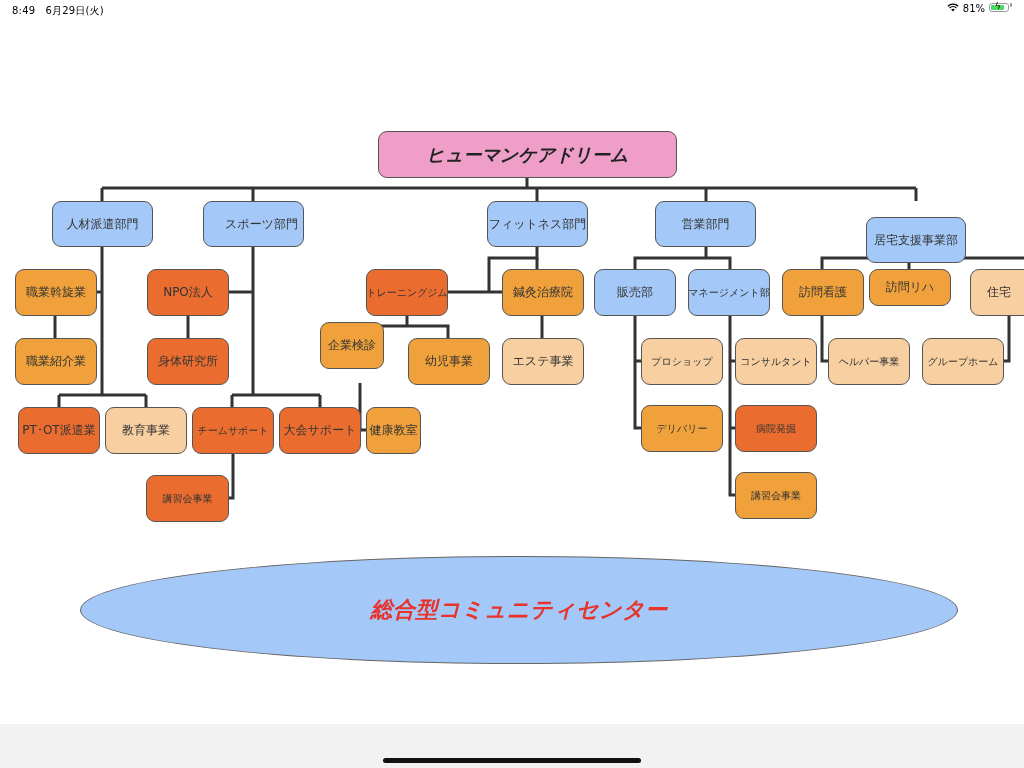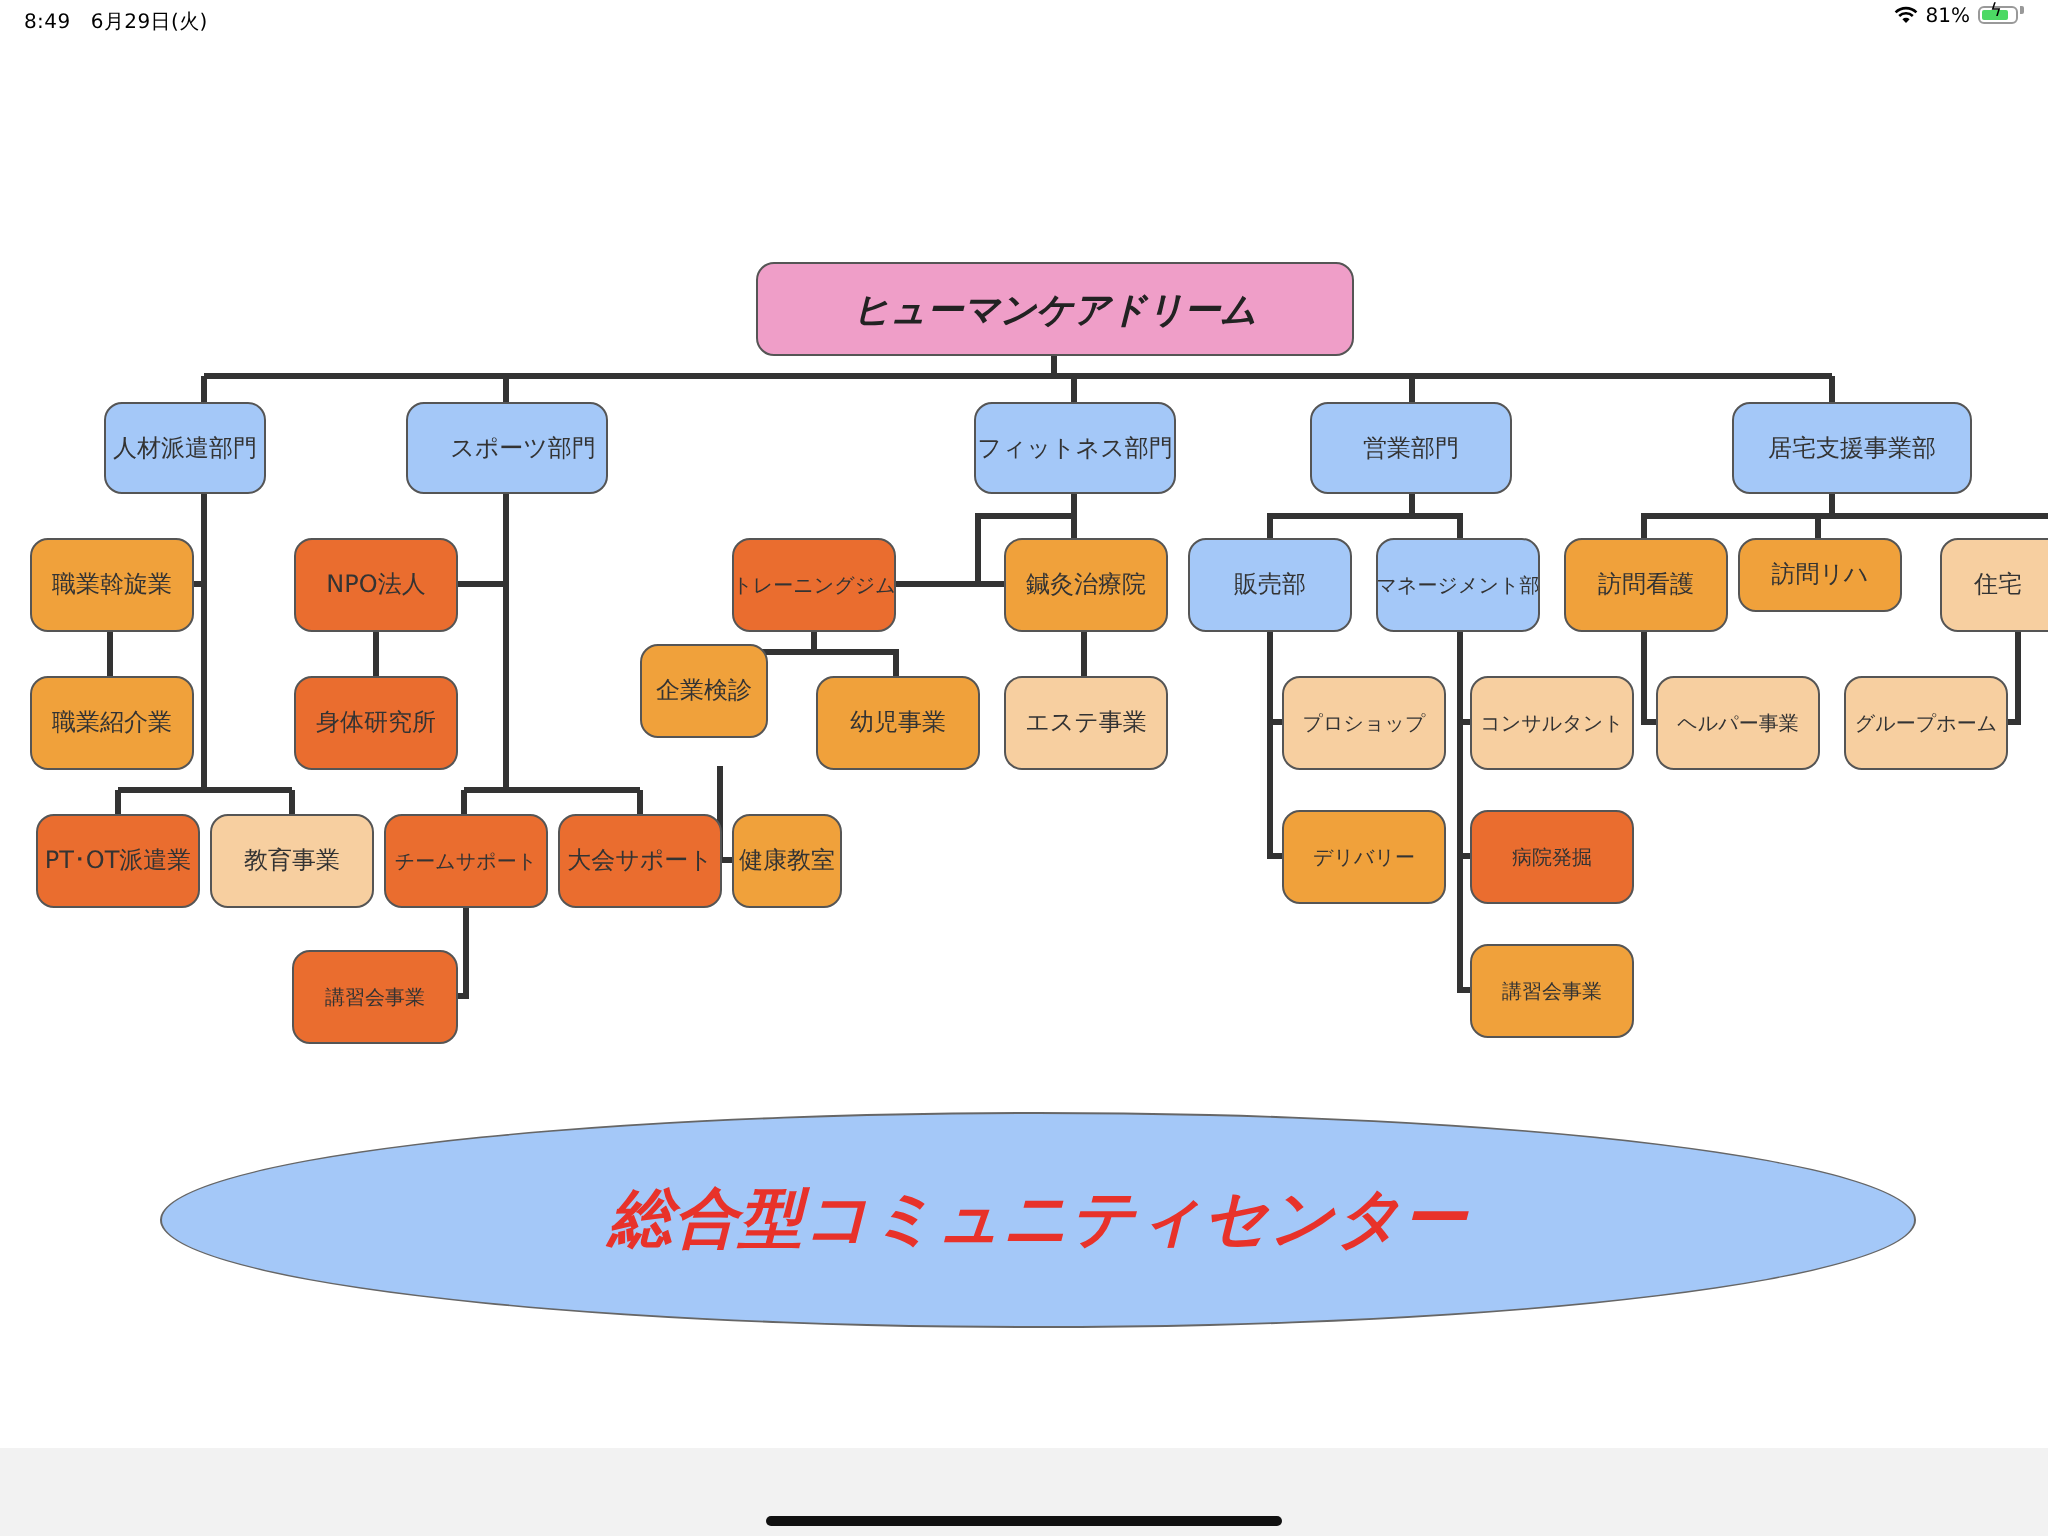--- a/index.html
+++ b/index.html
@@ -18,21 +18,21 @@
           font-size:12px; color:#333; white-space:nowrap; overflow:hidden; }
   .blue { background:#a4c8f8; }
   .dark { background:#ea6d2f; }
   .mid { background:#f0a13b; }
   .light { background:#f7cfa0; }
   .root { background:#ef9ec8; font-size:18px; font-weight:bold; font-style:italic; color:#222; }
   .small { font-size:10px; }
   .ellipse { position:absolute; left:80px; top:556px; width:878px; height:108px; background:#a4c8f8;
              border:1px solid #666; border-radius:50%; box-sizing:border-box;
              display:flex; align-items:center; justify-content:center; }
-  .ellipse span { color:#e8322a; font-size:32px; font-weight:bold; font-style:italic; letter-spacing:0.5px; }
+  .ellipse span { color:#e8322a; font-size:22px; font-weight:bold; font-style:italic; letter-spacing:0.5px; }
   .homebar-area { position:absolute; left:0; top:724px; width:1024px; height:44px; background:#f2f2f2; }
   .home-indicator { position:absolute; left:383px; top:758px; width:258px; height:5px; border-radius:3px; background:#111; }
 </style>
 </head>
 <body>
 
 <div class="statusbar">
   <span class="status-time">
     <span>8:49</span>&nbsp;&nbsp;
     <span>6月29日(火)</span>
@@ -89,33 +89,33 @@
     <path d="M916 246 V258 H822 V270 M916 258 H1024 M909 258 V270"></path>
     <path d="M822 315 V361 H828"></path>
     <path d="M1009 315 V361 H1004"></path>
   </g>
 </svg>
 
 <div class="node root" style="left:378px;top:131px;width:299px;height:47px;">
   <span>ヒューマンケアドリーム</span>
 </div>
 
-<div class="node blue" style="left:52px;top:201px;width:81px;height:46px;">
+<div class="node blue" style="left:52px;top:201px;width:101px;height:46px;">
     <span>人材派遣部門</span>
   </div>
 <div class="node blue" style="left:203px;top:201px;width:101px;height:46px;padding-left:16px;">
     <span>スポーツ部門</span>
   </div>
 <div class="node blue" style="left:487px;top:201px;width:101px;height:46px;">
     <span>フィットネス部門</span>
   </div>
 <div class="node blue" style="left:655px;top:201px;width:101px;height:46px;">
     <span>営業部門</span>
   </div>
-<div class="node blue" style="left:866px;top:201px;width:120px;height:46px;">
+<div class="node blue" style="left:866px;top:217px;width:100px;height:46px;">
     <span>居宅支援事業部</span>
   </div>
 
 <div class="node mid" style="left:15px;top:269px;width:82px;height:47px;">
     <span>職業斡旋業</span>
   </div>
 <div class="node mid" style="left:15px;top:338px;width:82px;height:47px;">
     <span>職業紹介業</span>
   </div>
 <div class="node dark" style="left:18px;top:407px;width:82px;height:47px;">

